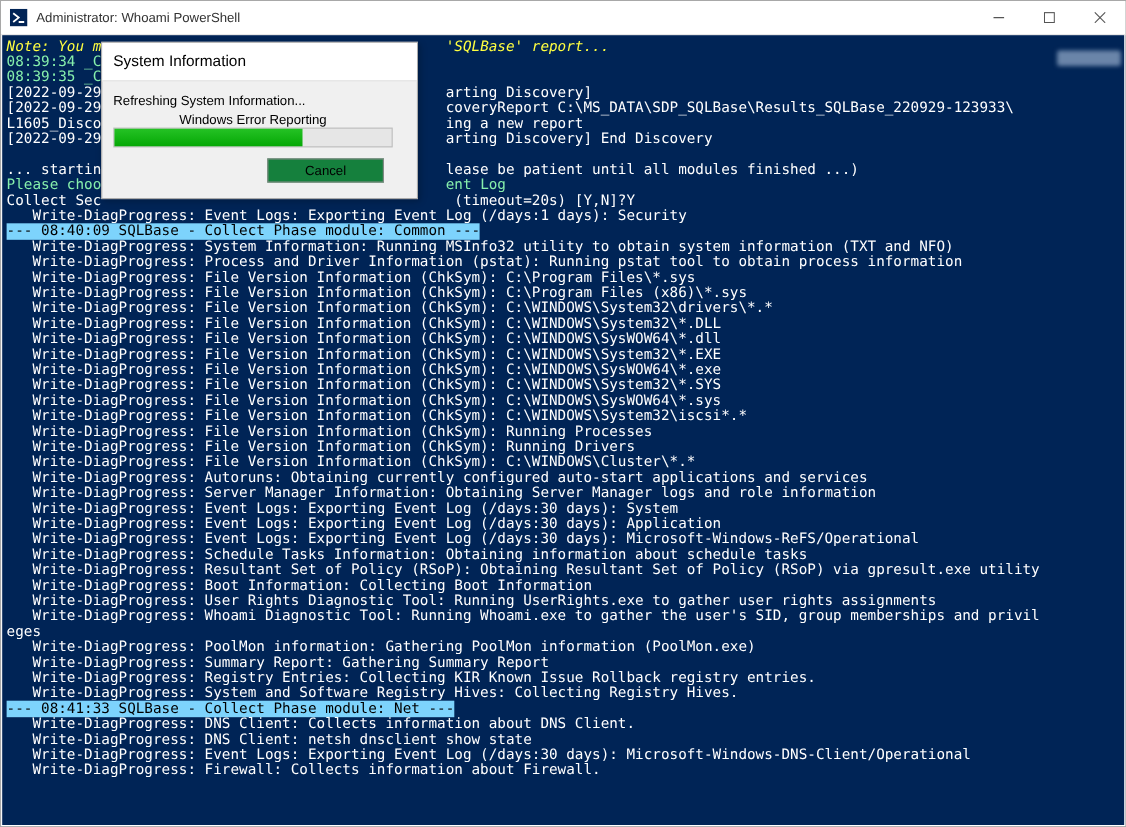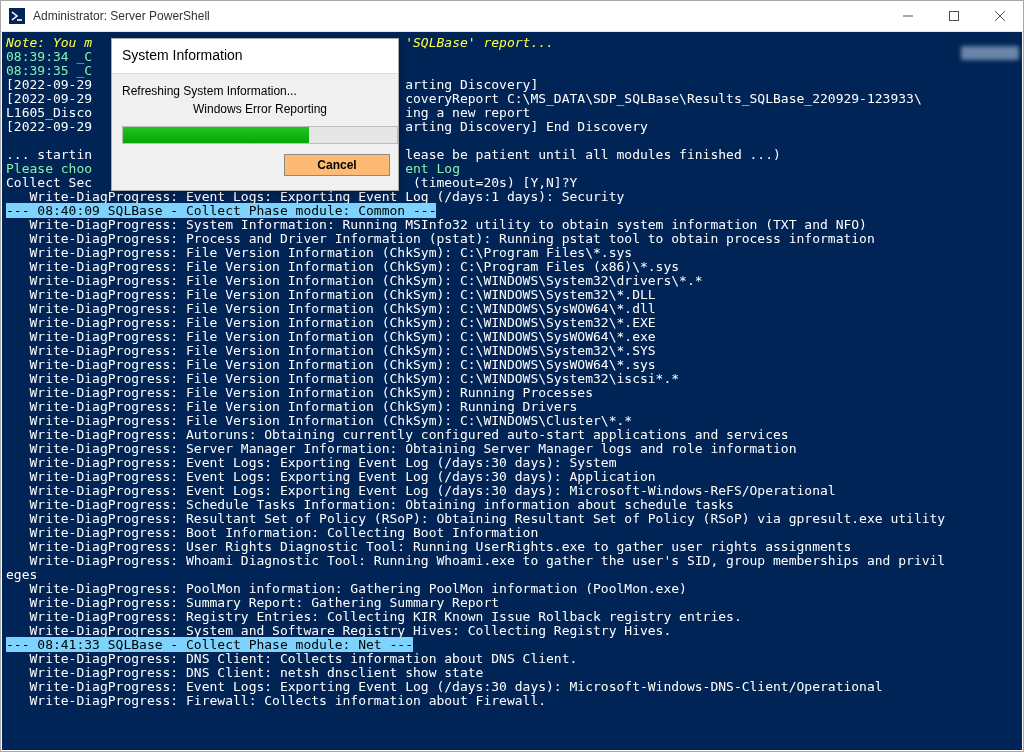--- a/index.html
+++ b/index.html
@@ -69,41 +69,41 @@
   .terminal .line { white-space: pre; }
   .c-white  { color: #ffffff; }
   .c-green  { color: #86efac; }
   .c-yellow { color: #ffff40; font-style: italic; }
   .c-bar    { color: #000; background: #7dd3fc; }
 
   
   .dialog {
     position: absolute;
     top: 37px;
-    left: 110px;
+    left: 91px;
     width: 286px;
     background: #f0f0f0;
     border: 1px solid #aaa;
     box-shadow: 2px 2px 6px rgba(0,0,0,0.25);
     font-family: "Segoe UI", Tahoma, sans-serif;
     color: #000;
   }
   .dialog .dlg-header {
     padding: 8px 10px 10px 10px;
     font-size: 14px;
     font-weight: 400;
     background: #fff;
     border-bottom: 1px solid #ddd;
   }
   .dialog .dlg-body {
-    padding: 10px 0 4px 10px;
+    padding: 10px 22px 4px 10px;
     font-size: 12px;
   }
   .dialog .dlg-line1 { margin-bottom: 4px; }
-  .dialog .dlg-line2 { text-align: center; margin-bottom: 10px; }
+  .dialog .dlg-line2 { text-align: center; }
   .dialog .progress {
     height: 18px;
     background: #e6e6e6;
     border: 1px solid #bdbdbd;
     position: relative;
     margin-bottom: 10px;
     box-sizing: border-box;
   }
   .dialog .progress .bar {
     position: absolute;
@@ -113,24 +113,23 @@
   .dialog .dlg-buttons {
     display: flex;
     justify-content: flex-end;
     padding: 0 8px 10px 8px;
   }
   .dialog .btn {
     min-width: 76px;
     padding: 3px 14px;
     font-size: 12px;
     border: 1px solid #8a8a8a;
-    background: #fdba74;
+    background: #15803d;
     text-align: center;
     cursor: default;
-    font-weight: bold;
   }
   .blur-patch {
     position: absolute;
     top: 45px;
     left: 960px;
     width: 58px;
     height: 14px;
     background: #6a85a9;
     filter: blur(2px);
     border-radius: 2px;
@@ -142,21 +141,21 @@
 <div class="window">
 
   <div class="titlebar">
     <span class="app-icon">
       <svg viewBox="0 0 16 16" width="16" height="16">
         <rect x="0" y="0" width="16" height="16" fill="#012456"></rect>
         <path d="M3 4 L8 8 L3 12" stroke="#ffffff" stroke-width="1.6" fill="none"></path>
         <line x1="8" y1="12" x2="13" y2="12" stroke="#ffffff" stroke-width="1.6"></line>
       </svg>
     </span>
-    <span class="title-text">Administrator: Server PowerShell</span>
+    <span class="title-text">Administrator: Whoami PowerShell</span>
     <div class="win-controls">
       <div class="win-btn">
         <svg width="10" height="10">
             <line x1="0" y1="5" x2="10" y2="5" stroke-width="1"></line>
           </svg>
       </div>
       <div class="win-btn">
         <svg width="10" height="10">
             <rect x="0.5" y="0.5" width="9" height="9" fill="none" stroke-width="1"></rect>
           </svg>

